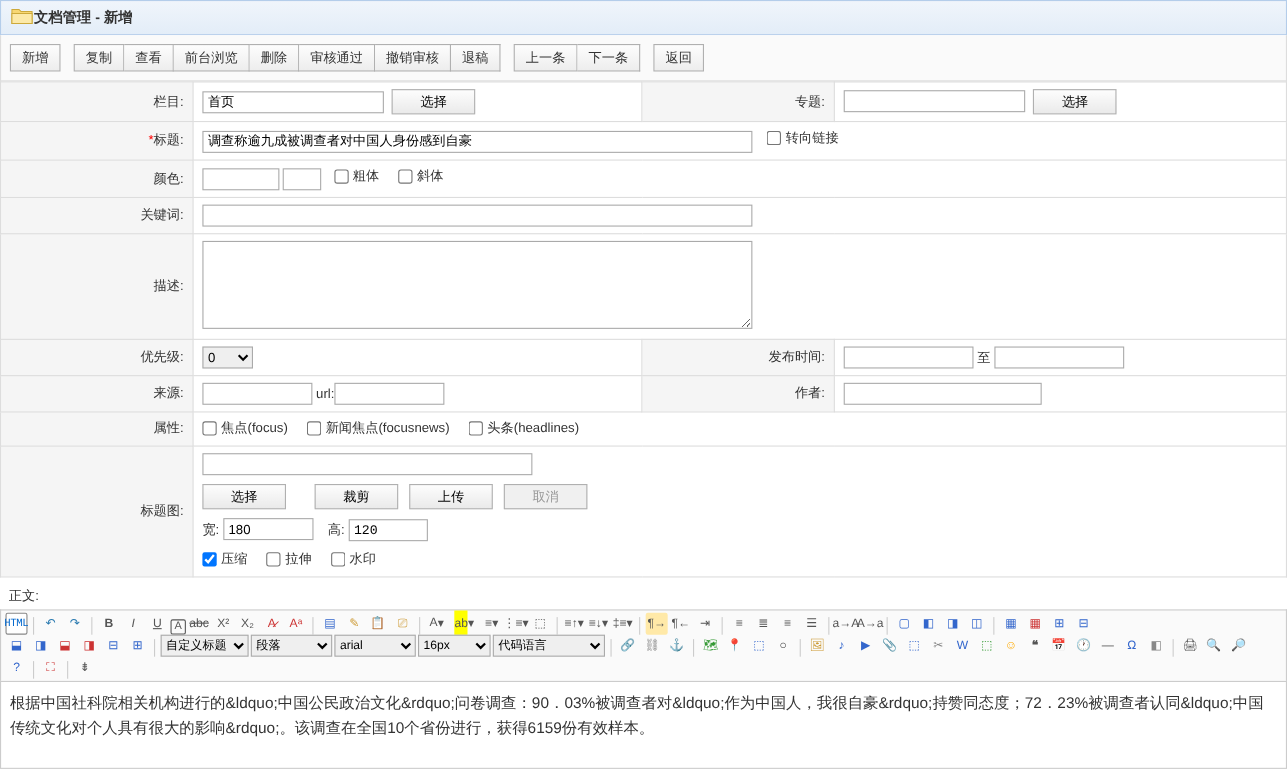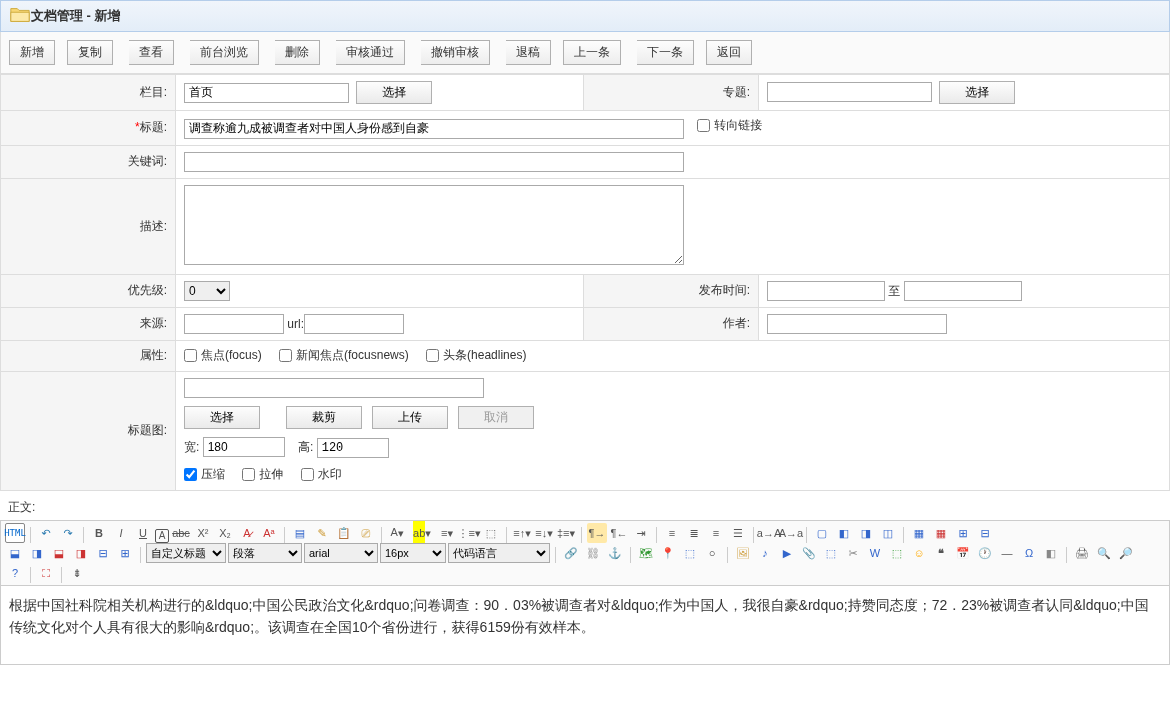--- a/index.html
+++ b/index.html
@@ -1,20 +1,20 @@
 <!DOCTYPE html>
 <html><head>
 <meta charset="utf-8">
 <style>
 * { box-sizing: border-box; margin: 0; padding: 0; }
 body { font-family: Arial, "Microsoft YaHei", sans-serif; font-size: 12px; color: #333; background: #fff; }
 .header { background: linear-gradient(#f0f5fb, #e3edf8); border: 1px solid #b4cdea; padding: 4px 8px; display: flex; align-items: center; height: 32px; }
 .header-title { font-weight: bold; font-size: 13px; color: #333; }
 .toolbar { border: 1px solid #ddd; border-top: none; padding: 8px; display: flex; gap: 12px; align-items: center; background: #fafafa; }
-.toolbar-group { display: flex; gap: 16px; }
+.toolbar-group { display: flex; gap: 0; }
 .btn { border: 1px solid #b0b0b0; background: linear-gradient(#fdfdfd, #ededed); padding: 3px 10px; font-size: 12px; cursor: pointer; color: #333; }
 .btn + .btn { border-left: none; }
 .form-table { width: 100%; border-collapse: collapse; }
 .form-table td { border: 1px solid #ddd; padding: 6px 8px; vertical-align: middle; }
 .form-table td.label-cell { width: 175px; text-align: right; background: #f5f5f5; color: #333; }
 .form-table td.content-cell { background: #fff; }
 .required { color: #f00; }
 input[type=text] { border: 1px solid #aaa; padding: 2px 4px; font-size: 12px; height: 20px; }
 textarea { border: 1px solid #aaa; padding: 2px 4px; font-size: 12px; resize: both; }
 select { border: 1px solid #aaa; font-size: 12px; height: 20px; }
@@ -77,20 +77,35 @@
       <button class="inline-btn">选择</button>
     </td>
   </tr>
   <tr>
     <td class="label-cell"><span class="required">*</span><span>标题:</span></td>
     <td class="content-cell" colspan="3">
       <input type="text" style="width: 500px;" value="调查称逾九成被调查者对中国人身份感到自豪">
       <label class="checkbox-label" style="margin-left:10px">
             <input type="checkbox" style="">
             <span>转向链接</span>
+          </label>
+    </td>
+  </tr>
+  <tr>
+    <td class="label-cell">颜色:</td>
+    <td class="content-cell" colspan="3">
+      <input type="text" style="width: 70px;">
+      <input type="text" style="width: 35px;">
+      <label class="checkbox-label" style="margin-left:8px">
+            <input type="checkbox" style="">
+            <span>粗体</span>
+          </label>
+      <label class="checkbox-label">
+            <input type="checkbox" style="">
+            <span>斜体</span>
           </label>
     </td>
   </tr>
   <tr>
     <td class="label-cell">关键词:</td>
     <td class="content-cell" colspan="3"><input type="text" style="width: 500px;" value=""></td>
   </tr>
   <tr>
     <td class="label-cell">描述:</td>
     <td class="content-cell" colspan="3"><textarea style="width: 500px; height: 80px;"></textarea></td>

